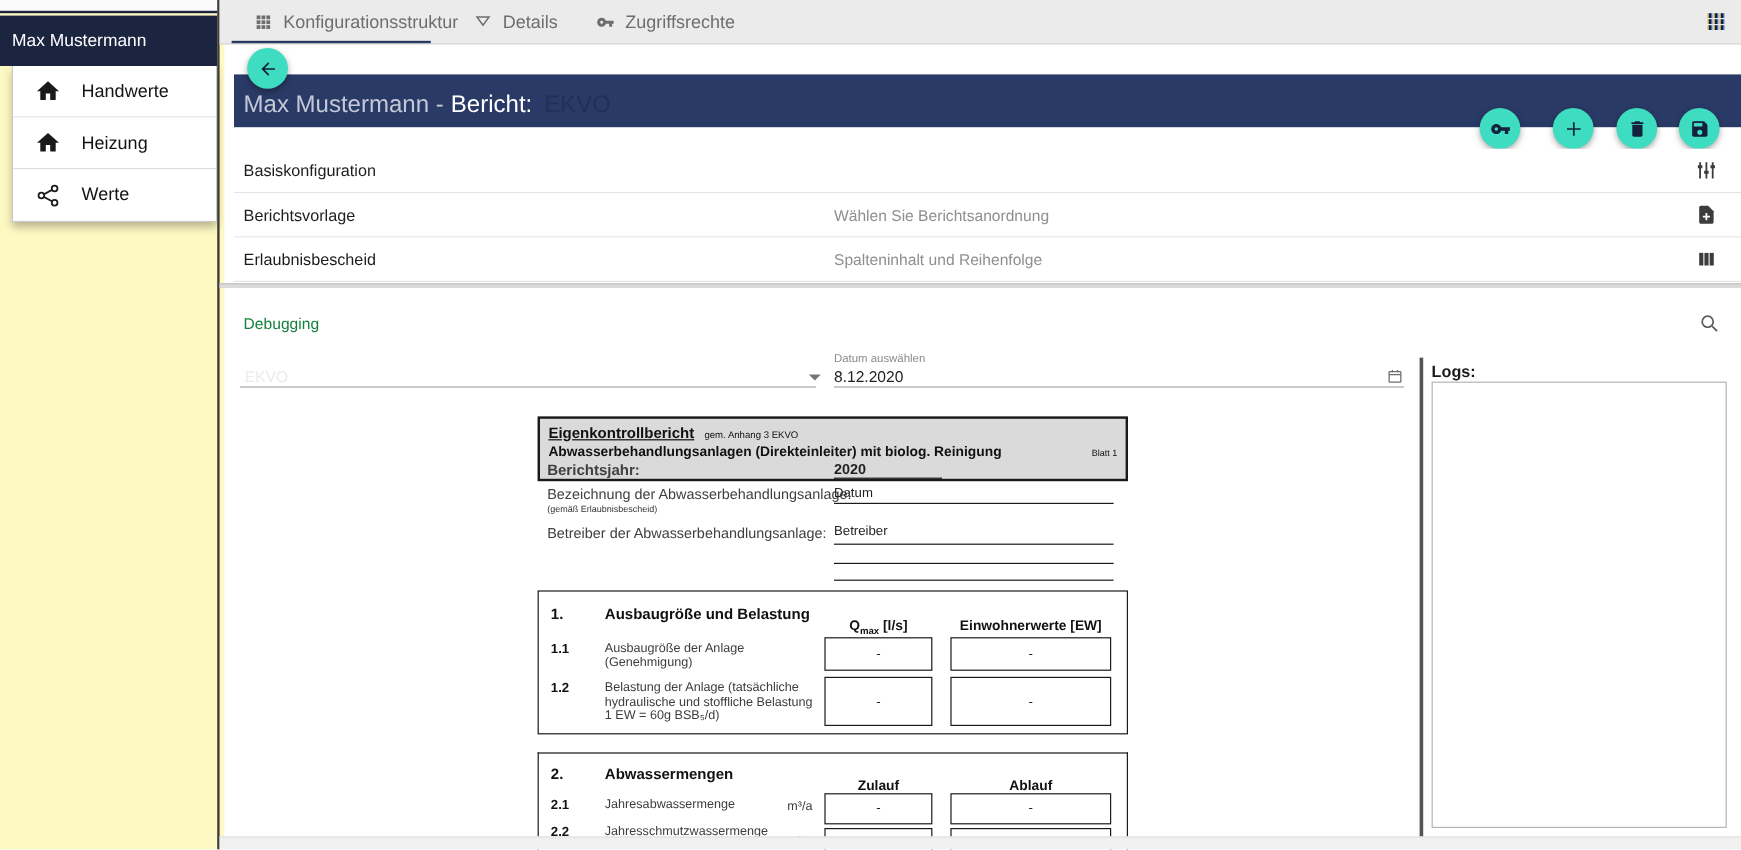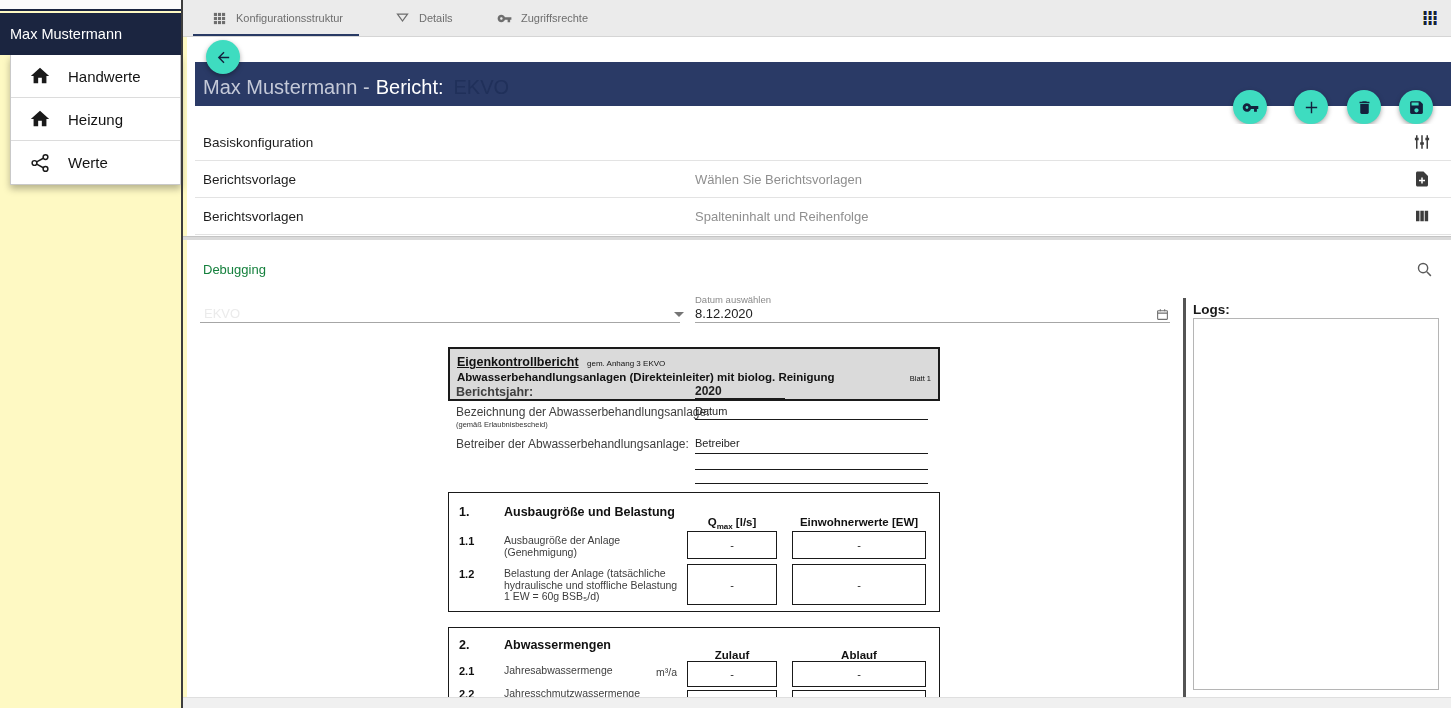--- a/index.html
+++ b/index.html
@@ -12,21 +12,21 @@
   .sidebar-topstrip { position:absolute; left:0; top:0; width:181px; height:11px; background:#fbfbfb; border-bottom:2px solid #1b2540; }
   .user-header { position:absolute; left:0; top:13px; width:181px; height:42px; background:#1b2540; color:#ffffff; font-size:14.5px; display:flex; align-items:center; padding-left:10px; }
   .menu-card { position:absolute; left:10px; top:55px; width:171px; background:#fff; border:1px solid #c9c9c9; border-top:none; box-shadow:0 4px 7px rgba(0,0,0,.28); }
   .menu-item { height:43px; display:flex; align-items:center; padding-left:18px; border-bottom:1px solid #dcdcdc; font-size:15px; color:#131313; cursor:pointer; background:#fff; }
   .menu-item:last-child { border-bottom:none; }
   .menu-item .mi-icon { width:22px; height:22px; margin-right:17px; color:#1a1a1a; flex:0 0 auto; }
   .side-divider { position:absolute; left:181px; top:0; width:2px; height:708px; background:#3d3d3d; }
 
   
   .tabbar { position:absolute; left:183px; top:0; width:1268px; height:37px; background:#ebebeb; border-bottom:1px solid #d5d5d5; }
-  .tab { position:absolute; top:0; height:36px; display:flex; align-items:center; color:#6e6e6e; font-size:11px; cursor:pointer; }
+  .tab { position:absolute; top:0; height:36px; display:flex; align-items:center; color:#6e6e6e; font-size:15px; cursor:pointer; }
   .tab .tab-icon { width:15px; height:15px; margin-right:9px; color:#6e6e6e; }
   .tab-underline { position:absolute; left:10px; bottom:0; width:166px; height:2px; background:#283a64; }
   .apps-grid { position:absolute; right:12px; top:11px; width:16px; height:16px; display:grid; grid-template-columns:repeat(3,4px); grid-template-rows:repeat(3,4px); gap:1px; cursor:pointer; }
   .apps-grid i { display:block; background:linear-gradient(90deg,#c7a13c 28%,#15213d 28% 72%,#3a6fd8 72%); }
 
   
   .page-header { position:absolute; left:195px; top:62px; width:1324px; height:44px; background:#2a3a66; display:flex; align-items:flex-end; padding:0 0 7px 8px; }
   .ph-prefix { color:#c4c9d8; font-size:20px; }
   .ph-bold { color:#ffffff; font-size:20px; margin-left:6px; }
   .ph-faint { color:#20305a; font-size:20px; margin-left:10px; }
@@ -214,30 +214,30 @@
       <span class="crow-secondary"></span>
       <span class="crow-icon">
         <svg viewBox="0 0 24 24" fill="none" stroke="currentColor" stroke-width="2">
           <path d="M5 3v18M12 3v18M19 3v18"></path>
           <path d="M2.5 8h5M9.5 14h5M16.5 8h5" stroke-width="3.4"></path>
         </svg>
       </span>
     </div>
     <div class="crow">
       <span class="crow-label">Berichtsvorlage</span>
-      <span class="crow-secondary">Wählen Sie Berichtsvorlagen</span>
+      <span class="crow-secondary">Wählen Sie Berichtsanordnung</span>
       <span class="crow-icon">
         <svg viewBox="0 0 24 24" fill="currentColor">
           <path d="M14 2H6c-1.1 0-2 .9-2 2v16c0 1.1.9 2 2 2h12c1.1 0 2-.9 2-2V8l-6-6z"></path>
           <path d="M13 10v3h3v2h-3v3h-2v-3H8v-2h3v-3h2z" fill="#fff"></path>
         </svg>
       </span>
     </div>
     <div class="crow">
-      <span class="crow-label">Berichtsvorlagen</span>
+      <span class="crow-label">Erlaubnisbescheid</span>
       <span class="crow-secondary">Spalteninhalt und Reihenfolge</span>
       <span class="crow-icon">
         <svg viewBox="0 0 24 24" fill="currentColor">
           <rect x="4" y="5" width="4.6" height="14"></rect>
             <rect x="9.8" y="5" width="4.6" height="14"></rect>
             <rect x="15.6" y="5" width="4.6" height="14"></rect>
         </svg>
       </span>
     </div>
   </div>

